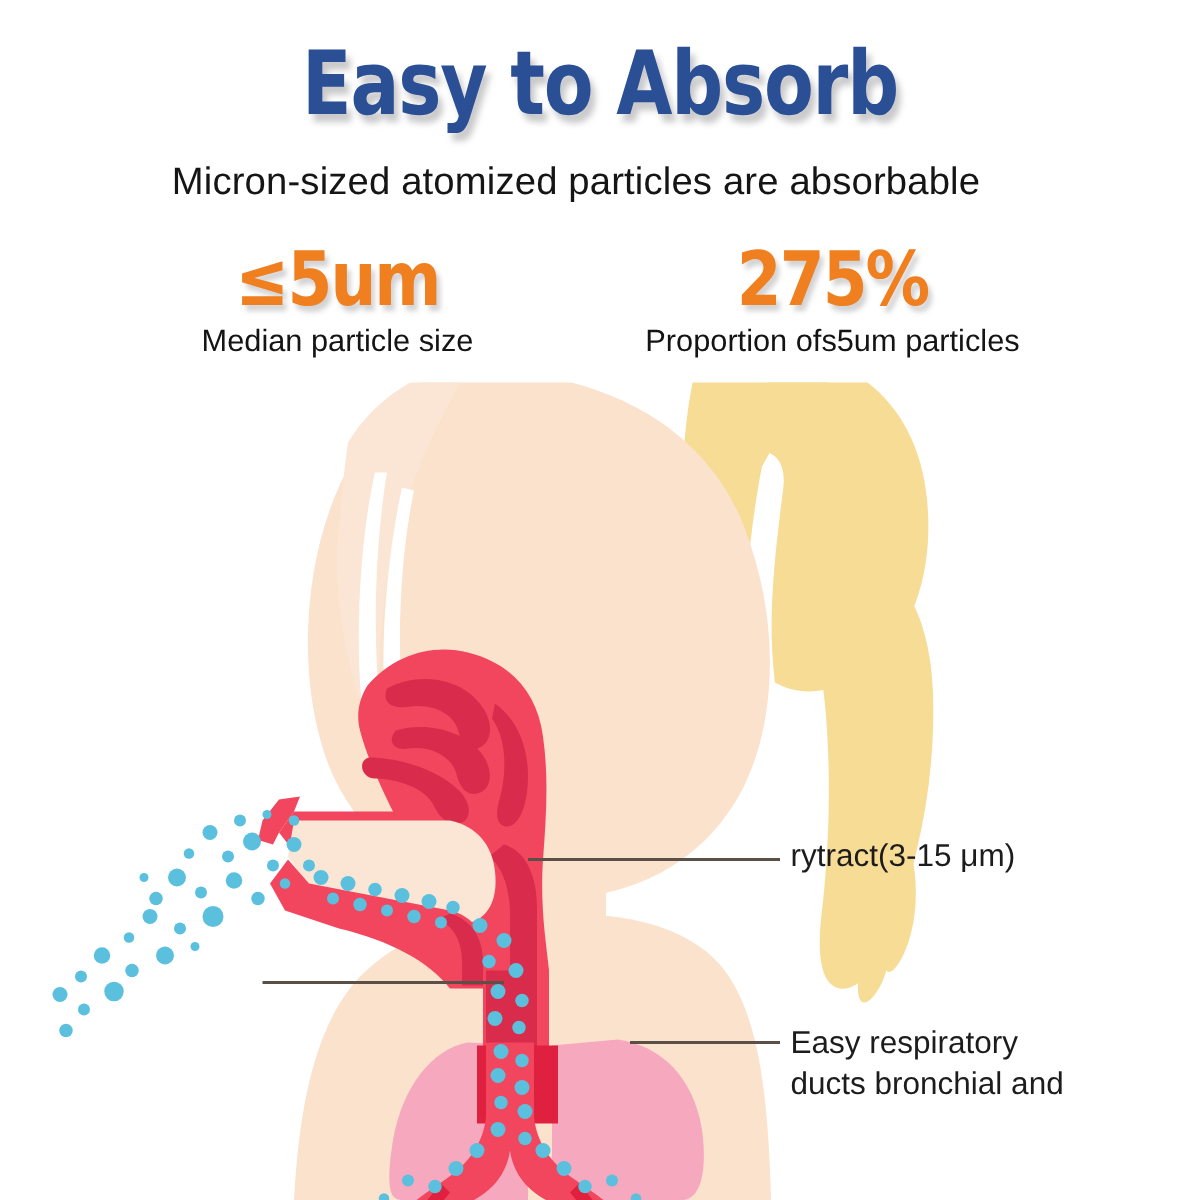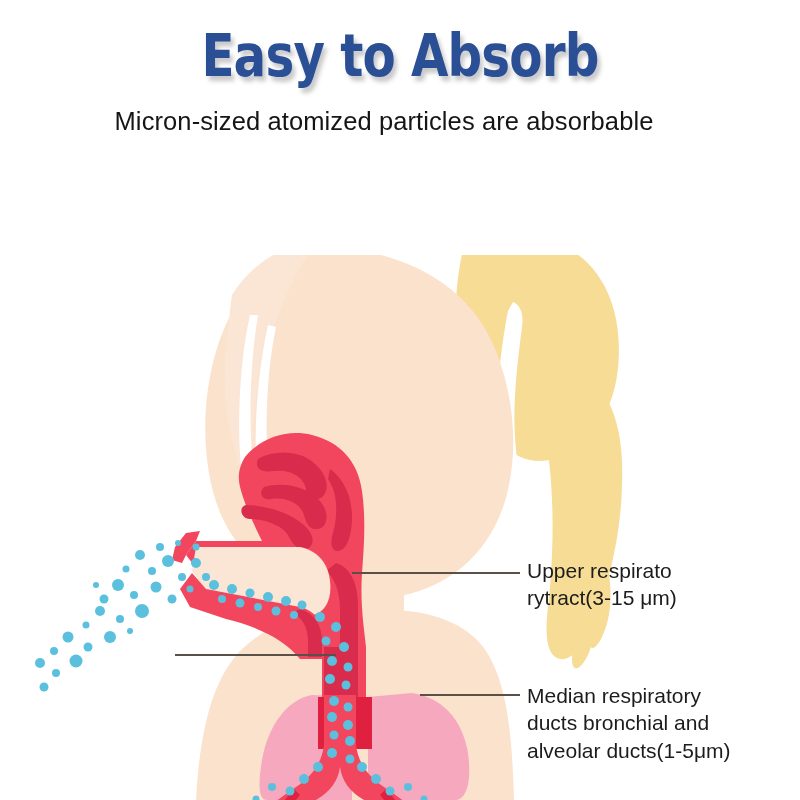--- a/index.html
+++ b/index.html
@@ -86,20 +86,33 @@
 </style>
 </head>
 <body>
 
 <div id="page">
 
   <div class="title">Easy to Absorb</div>
 
   <div class="subtitle">Micron-sized atomized particles are absorbable</div>
 
+  <div class="stats">
+
+    <div class="stat stat-a">
+      <div class="stat-value">≤5um</div>
+      <div class="stat-label">Median particle size</div>
+    </div>
+
+    <div class="stat stat-b">
+      <div class="stat-value">275%</div>
+      <div class="stat-label">Proportion ofs5um particles</div>
+    </div>
+
+  </div>
 
   <div id="figure">
     <svg viewBox="0 0 800 545" xmlns="http://www.w3.org/2000/svg">
       <defs>
         <clipPath id="lungL">
           <path d="M312 440 C288 444 268 470 262 505 C256 542 262 545 268 545 L352 545 L352 442 Z"></path>
         </clipPath>
         <clipPath id="lungR">
           <path d="M368 442 L368 545 L455 545 C466 545 472 528 468 498 C462 462 440 442 412 438 Z"></path>
         </clipPath>
@@ -315,24 +328,22 @@
 
       <g stroke="#5a5048" stroke-width="2" fill="none">
         <line x1="352" y1="318" x2="520" y2="318"></line>
         <line x1="420" y1="440" x2="520" y2="440"></line>
         <line x1="175" y1="400" x2="336" y2="400"></line>
       </g>
     </svg>
   </div>
 
   <div class="callout callout-upper">
-    <div>Upper respirato</div>
     <div>rytract(3-15 μm)</div>
   </div>
 
   <div class="callout callout-lower">
-    <div>Median respiratory</div>
+    <div>Easy respiratory</div>
     <div>ducts bronchial and</div>
-    <div>alveolar ducts(1-5μm)</div>
   </div>
 
 
 </div>
 
 </body></html>

